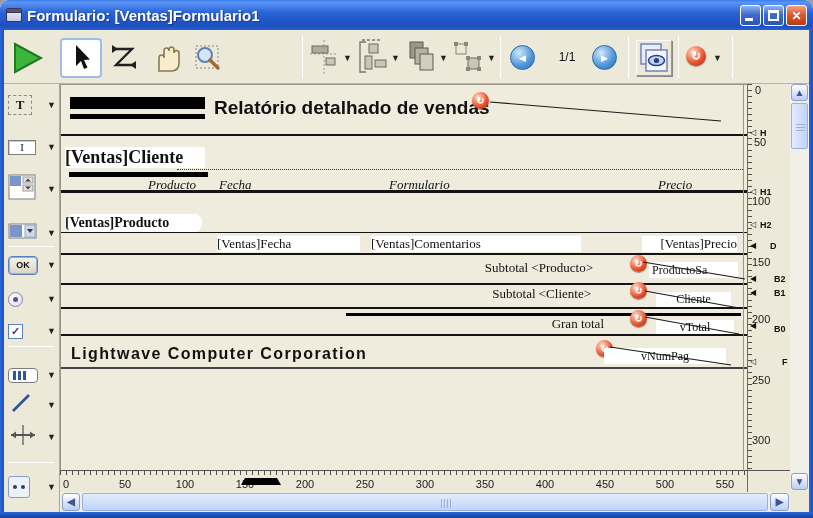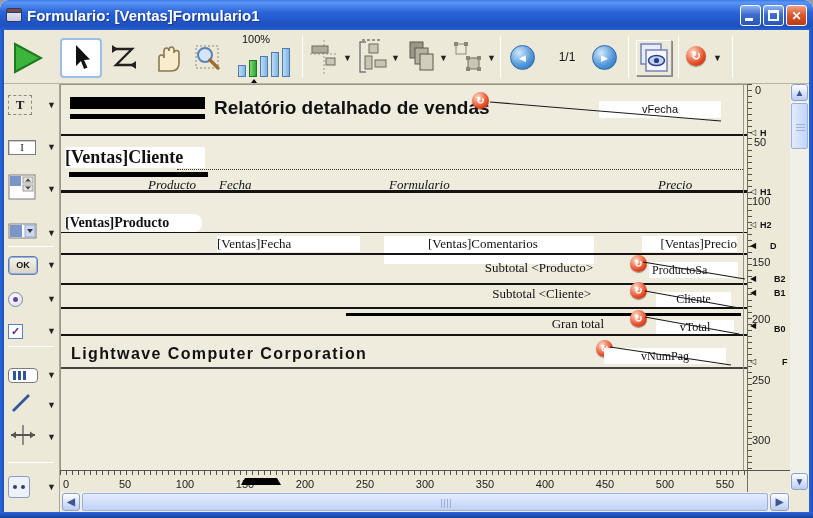--- a/index.html
+++ b/index.html
@@ -155,29 +155,20 @@
       <polygon points="28,17 22,21 28,25" fill="#222"></polygon>
     </svg>
     <svg style="left:146px;top:12px;" width="34" height="32">
       <path d="M9,29 V16 q0,-3 2.5,-3 t2.5,3 V9 q0,-3 2.5,-3 t2.5,3 V8 q0,-3 2.5,-3 T24,8 v3 q0,-2.5 2.5,-2.5 T29,11 v10 q0,8 -8,8 Z" fill="#F8ECCC" stroke="#8a7a52" stroke-width="1.6"></path>
     </svg>
     <svg style="left:188px;top:12px;" width="32" height="32">
       <rect x="4" y="4" width="22" height="22" fill="none" stroke="#888" stroke-width="1" stroke-dasharray="2 2"></rect>
       <circle cx="13" cy="13" r="7" fill="#D6E6F8" stroke="#5B82B8" stroke-width="2"></circle>
       <line x1="18" y1="18" x2="26" y2="26" stroke="#A06A30" stroke-width="3.4" stroke-linecap="round"></line>
     </svg>
-    <div class="zoomwidget">
-      <span class="zw-label">100%</span>
-      <span class="zbar" style="left:2px;height:12px;"></span>
-      <span class="zbar green" style="left:13px;height:17px;"></span>
-      <span class="zcaret" style="left:15px;"></span>
-      <span class="zbar" style="left:24px;height:21px;"></span>
-      <span class="zbar" style="left:35px;height:25px;"></span>
-      <span class="zbar" style="left:46px;height:29px;"></span>
-    </div>
     <span class="tsep" style="left:298px;"></span>
 
     <span style="left:304px;top:8px;width:44px;height:40px;">
       <svg width="32" height="38">
         <line x1="2" y1="16" x2="30" y2="16" stroke="#999" stroke-width="1" stroke-dasharray="2 2"></line>
         <line x1="16" y1="2" x2="16" y2="36" stroke="#999" stroke-width="1" stroke-dasharray="2 2"></line>
         <rect x="4" y="8" width="16" height="7" fill="#AEAB9C" stroke="#6d6a5c"></rect>
         <rect x="18" y="20" width="9" height="7" fill="#C8C5B6" stroke="#6d6a5c"></rect>
       </svg><span class="ddarrow" style="position:absolute;right:0;top:0;">▼</span>
     </span>
@@ -312,40 +303,39 @@
       <span class="ticon t-plug"></span>
         <span class="dd">▼</span>
     </div>
   </div>
 
   <div class="canvas">
     <div style="left:9px;top:12px;width:135px;height:12px;background:#000;"></div>
     <div style="left:9px;top:29px;width:135px;height:5px;background:#000;"></div>
     <div style="left:153px;top:12px;font-size:19px;font-weight:bold;color:#111;white-space:nowrap;">Relatório detalhado de vendas</div>
     <span class="badge cbadge" style="left:411px;top:7px;">↻</span>
-    <div class="wfield" style="left:538px;top:16px;width:122px;height:17px;font-family:'Liberation Sans',sans-serif;font-size:11px;line-height:17px;text-align:center;">vFecha</div>
 
     <div class="hline" style="top:49px;height:2px;"></div>
 
     <div class="wfield" style="left:4px;top:62px;width:140px;height:21px;font-size:18px;font-weight:bold;line-height:21px;">[Ventas]Cliente</div>
     <div style="left:8px;top:87px;width:139px;height:5px;background:#000;"></div>
     <div style="left:116px;top:84px;width:566px;border-top:1px dotted #333;"></div>
 
     <span class="ith" style="left:80px;top:92px;width:55px;text-align:right;">Producto</span>
     <span class="ith" style="left:158px;top:92px;">Fecha</span>
     <span class="ith" style="left:328px;top:92px;">Formulario</span>
     <span class="ith" style="left:597px;top:92px;">Precio</span>
 
     <div class="hline" style="top:105px;height:3px;"></div>
 
     <div class="wfield" style="left:4px;top:129px;width:137px;height:18px;font-size:14px;font-weight:bold;line-height:18px;border-radius:8px;">[Ventas]Producto</div>
     <div class="hline" style="top:147px;height:1px;"></div>
 
     <div class="wfield" style="left:156px;top:151px;width:143px;height:16px;font-size:13px;line-height:16px;">[Ventas]Fecha</div>
-    <div class="wfield" style="left:323px;top:151px;width:210px;height:28px;font-size:13px;line-height:16px;padding-left:44px;">[Ventas]Comentarios</div>
+    <div class="wfield" style="left:310px;top:151px;width:210px;height:16px;font-size:13px;line-height:16px;">[Ventas]Comentarios</div>
     <div class="wfield" style="left:581px;top:151px;width:95px;height:16px;font-size:13px;line-height:16px;text-align:right;">[Ventas]Precio</div>
 
     <div class="hline" style="top:168px;height:2px;"></div>
 
     <span class="stlabel" style="left:390px;top:175px;width:142px;">Subtotal &lt;Producto&gt;</span>
     <span class="badge cbadge" style="left:569px;top:170px;">↻</span>
     <div class="wfield" style="left:588px;top:177px;width:89px;height:16px;font-size:12px;line-height:16px;padding-left:3px;">ProductoSa</div>
 
     <div class="hline" style="top:198px;height:2px;"></div>
 

